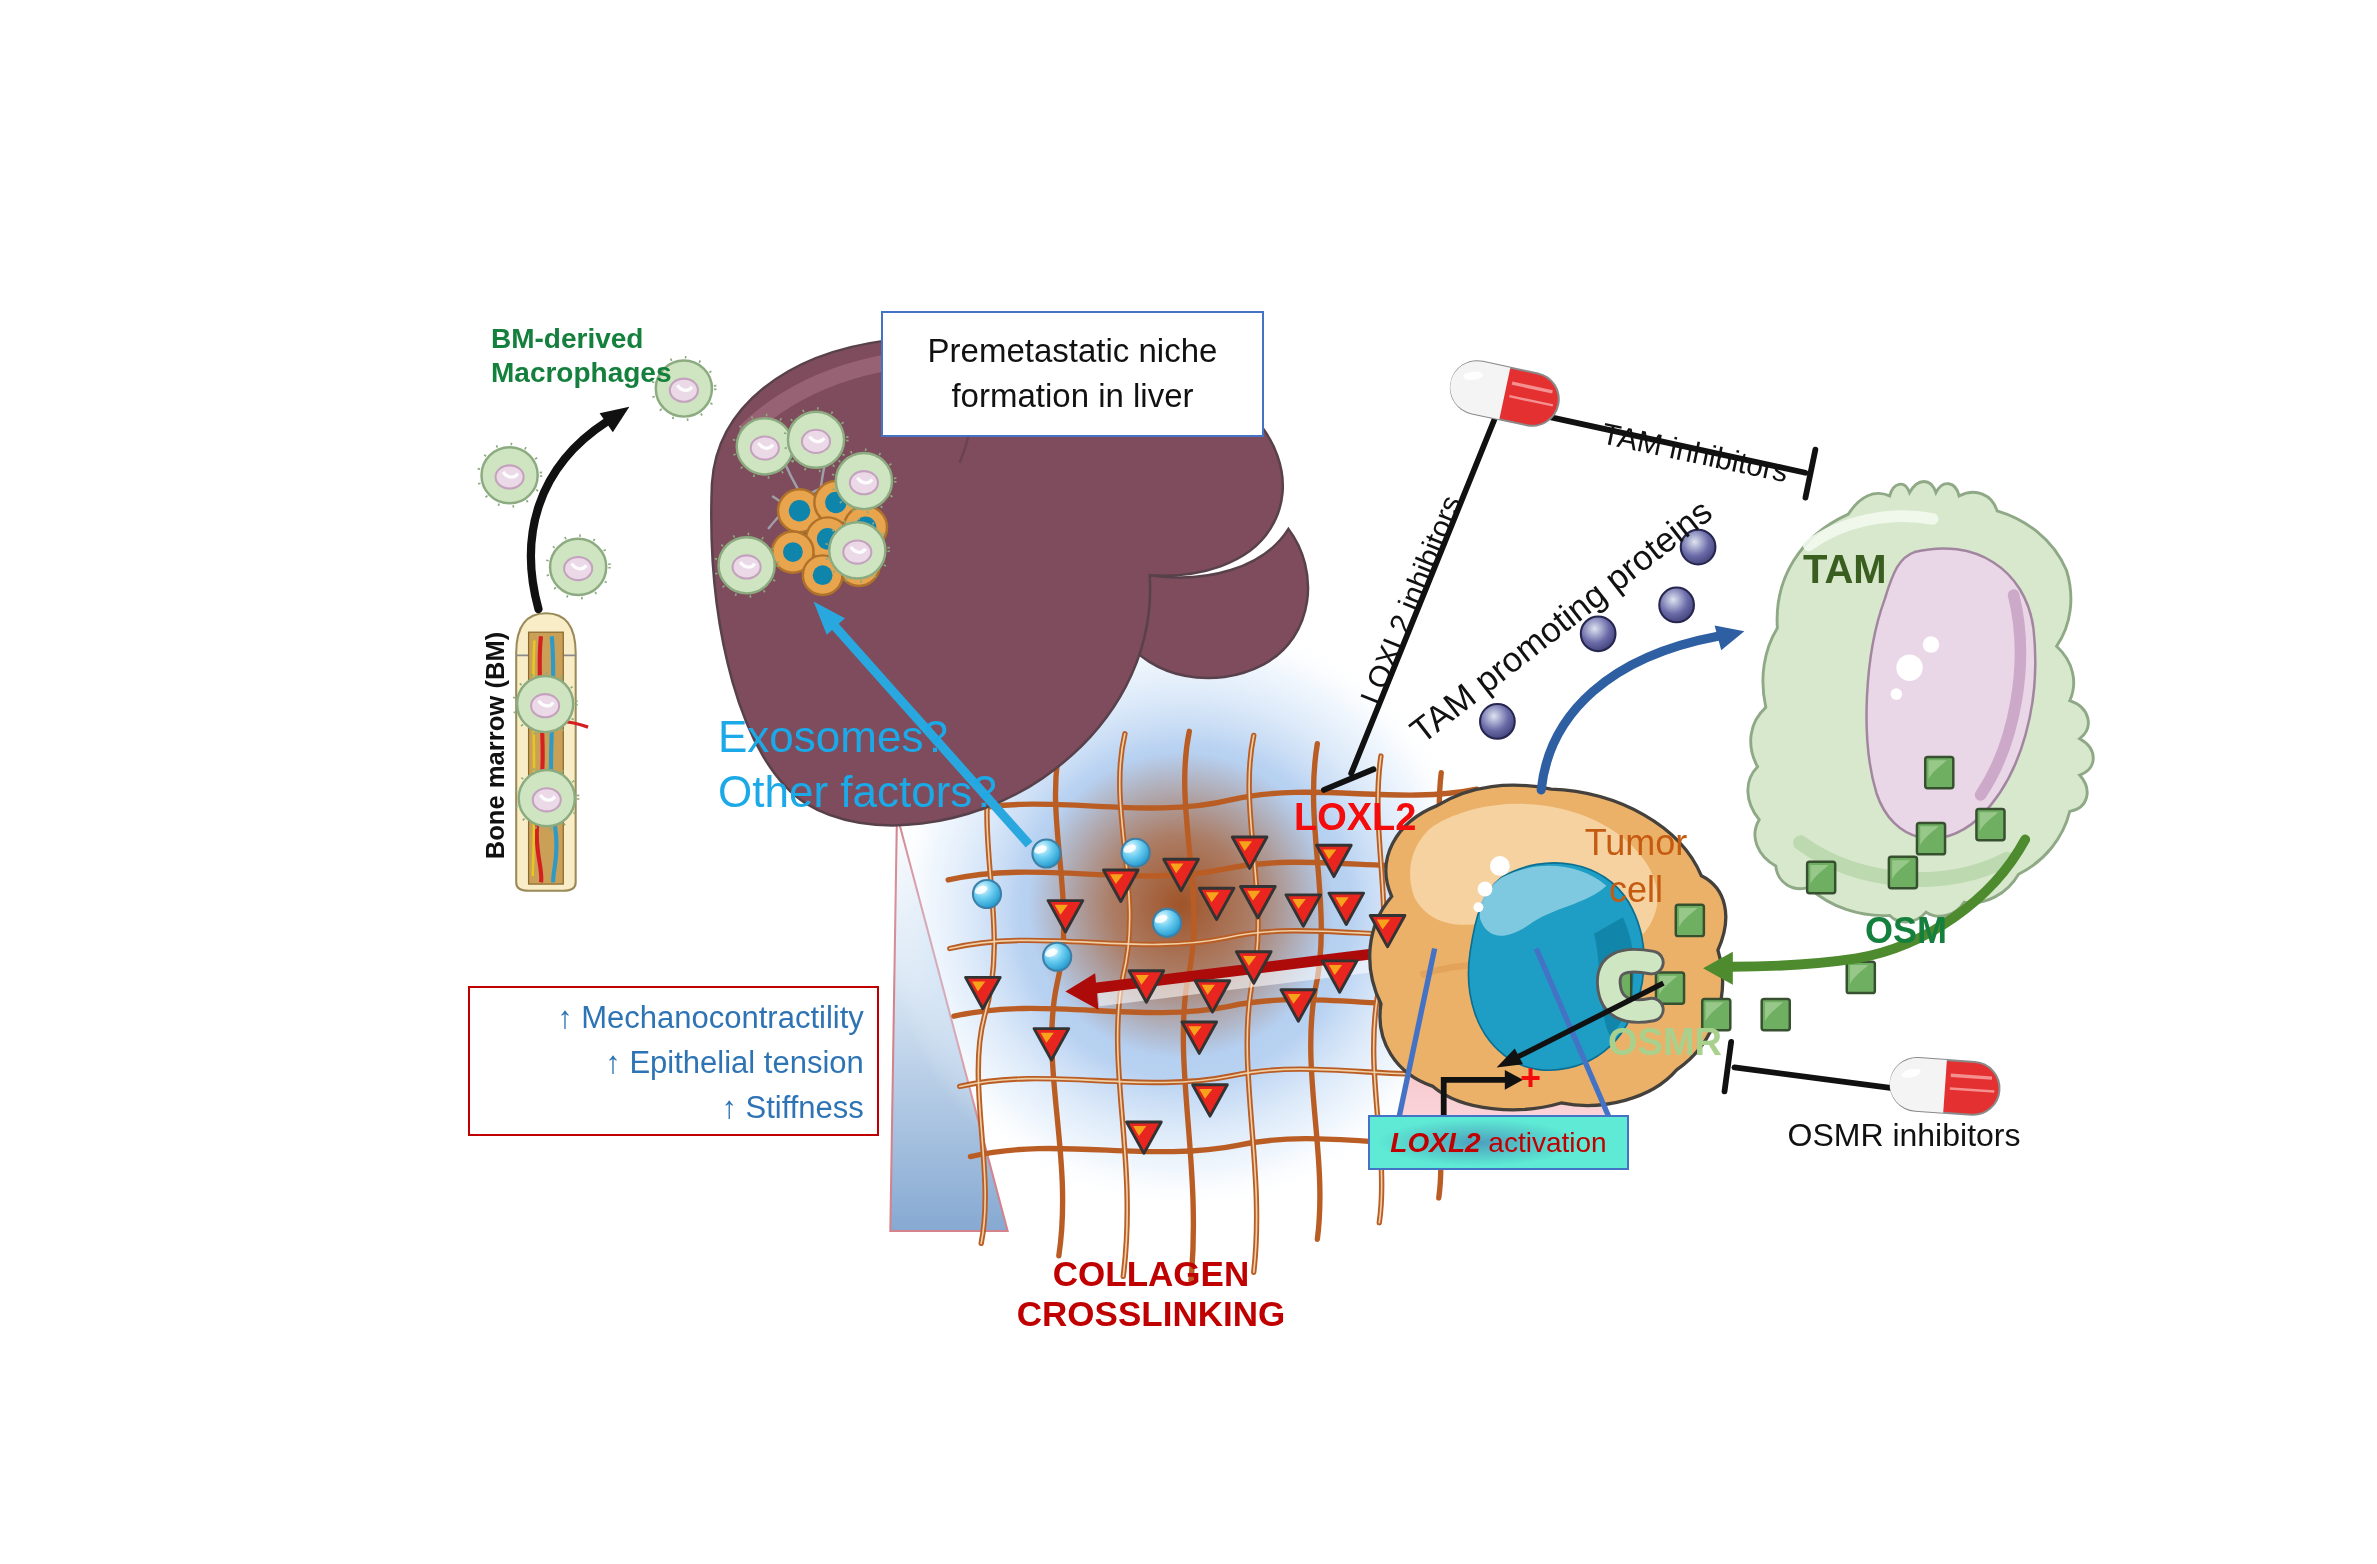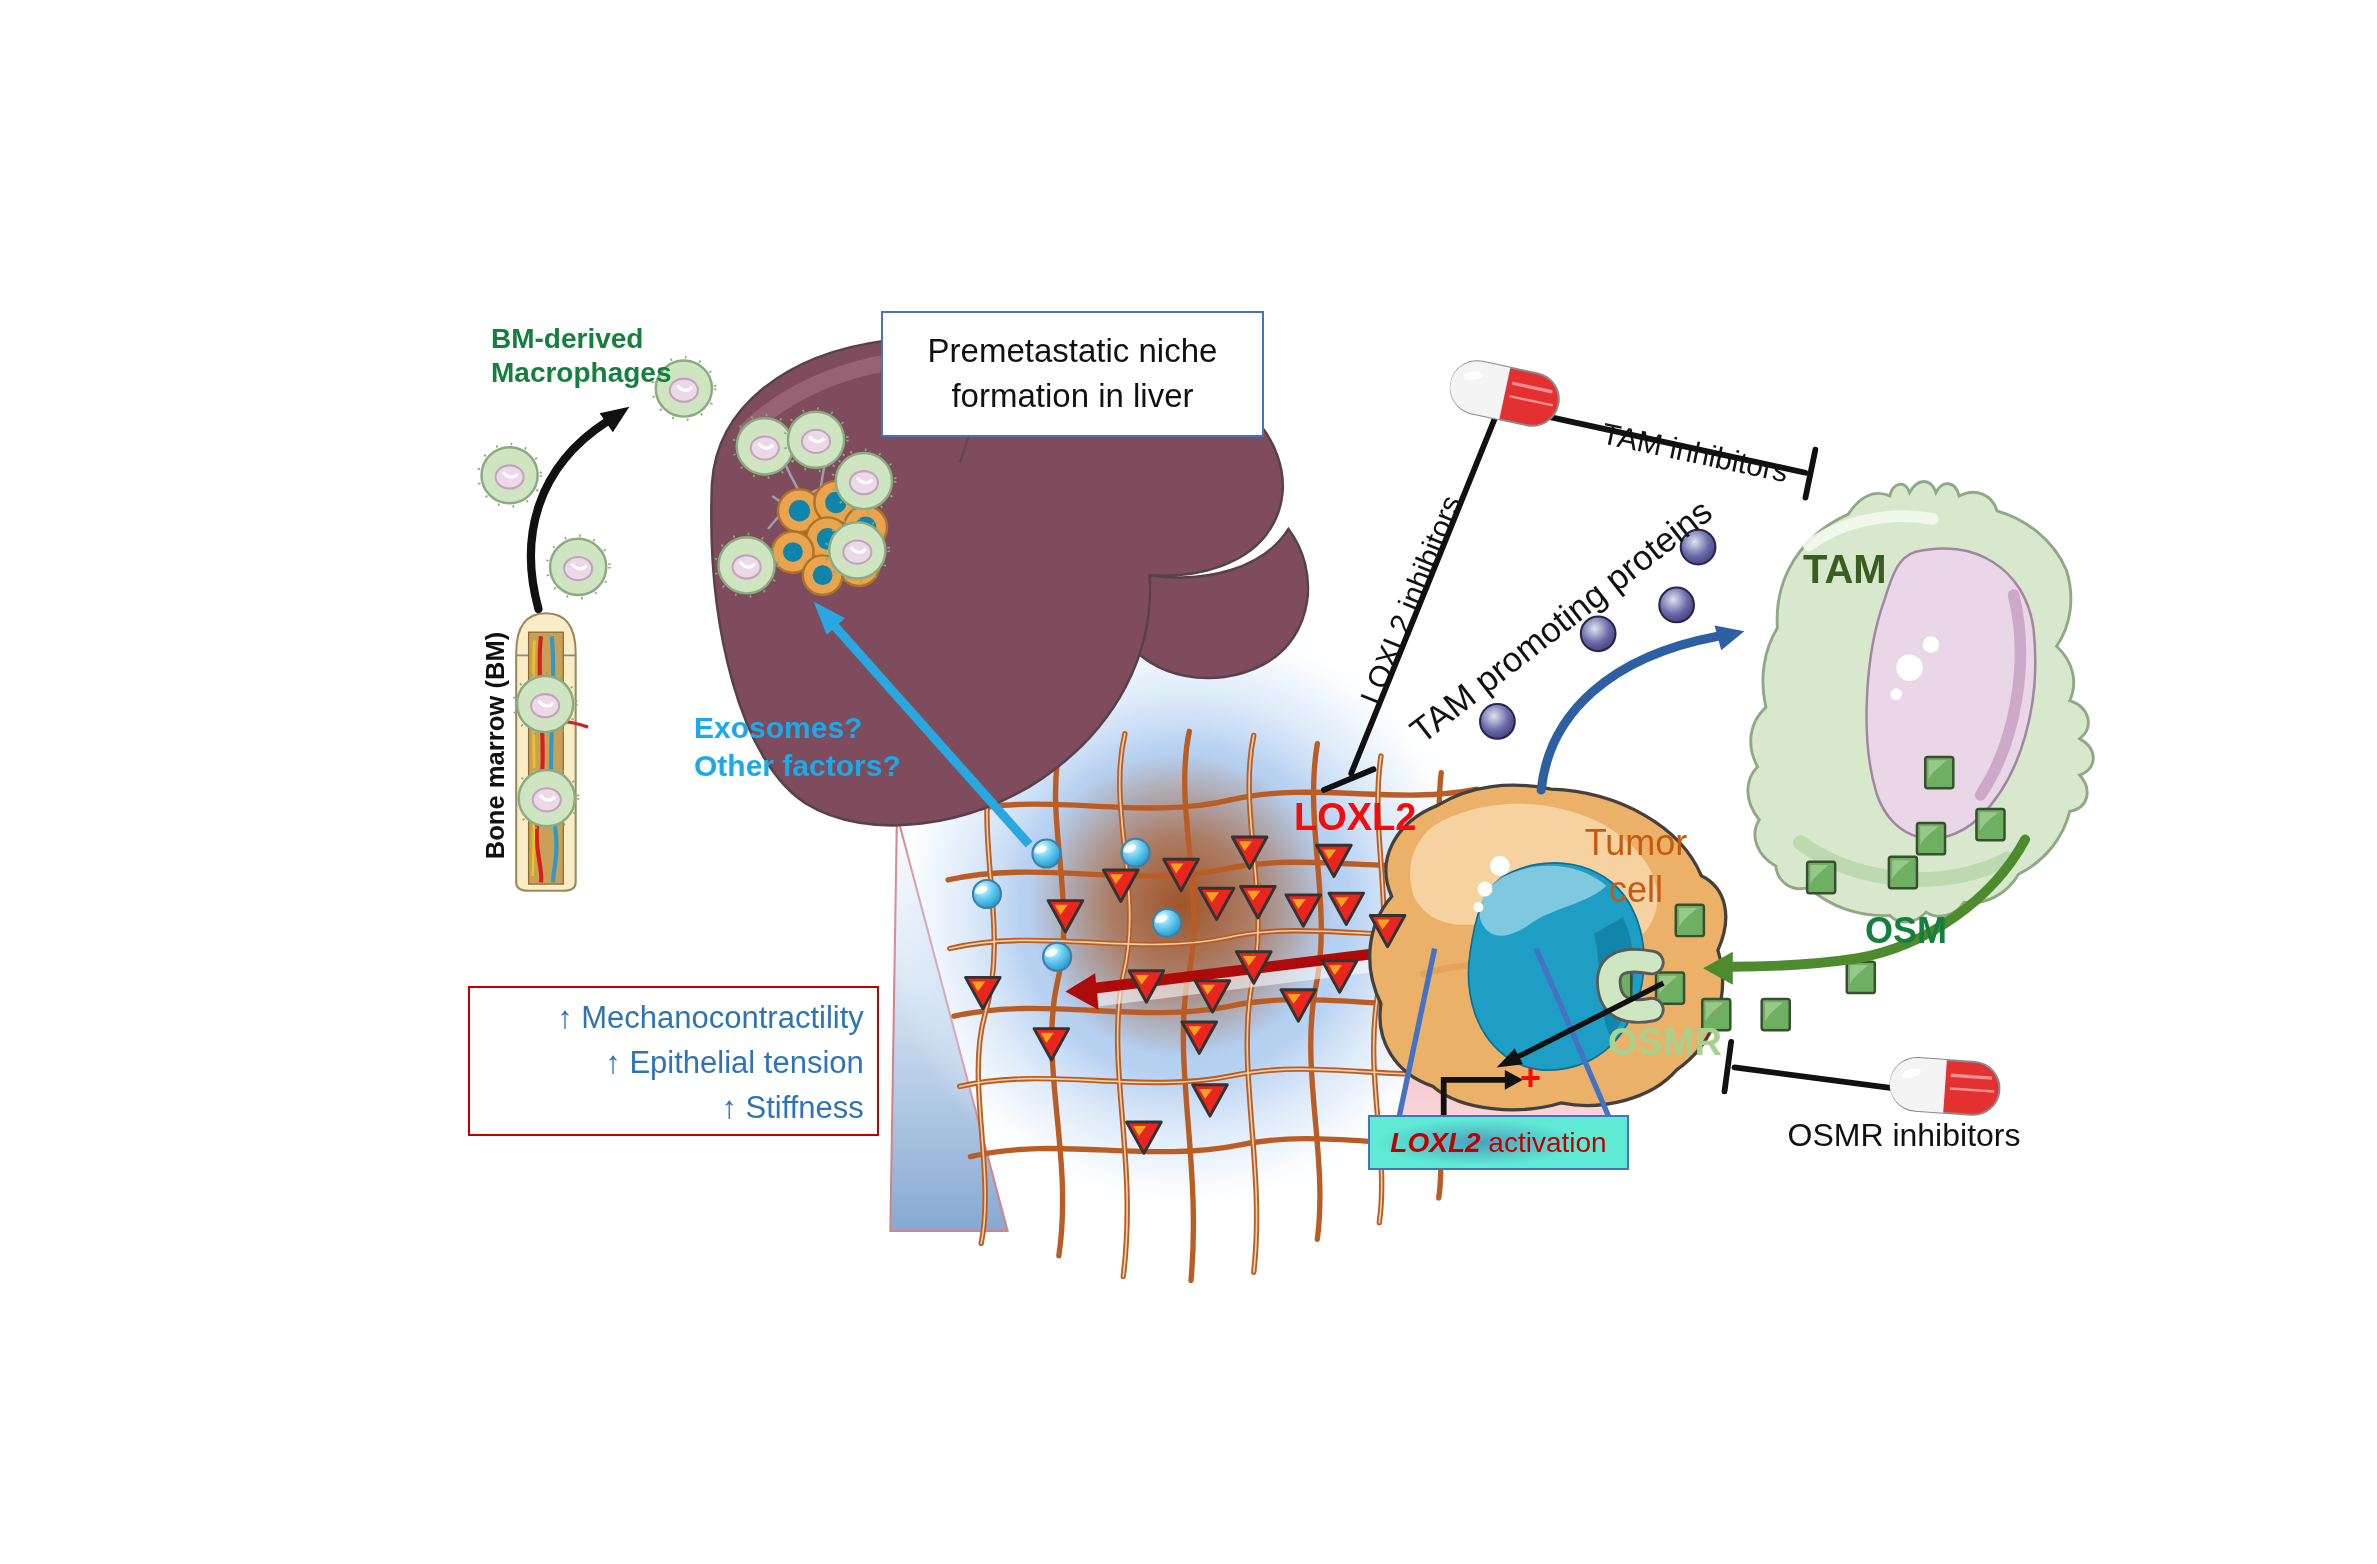--- a/index.html
+++ b/index.html
@@ -357,21 +357,21 @@
   <div class="txt">
     <span class="gene">LOXL2</span><span> activation</span>
   </div>
 </div>
 
 <div class="lbl green-bold" style="left:491px;top:322px;font-size:28px;line-height:1.2;">BM-derived
 Macrophages</div>
 
 <div class="lbl rot" style="left:355px;top:731px;width:281px;text-align:center;font-size:25.6px;font-weight:bold;color:#111;transform:rotate(-90deg);">Bone marrow (BM)</div>
 
-<div class="lbl" style="left:694px;top:709px;font-size:30px;font-weight:bold;color:#1BA9E8;line-height:1.25;">Exosomes?
+<div class="lbl" style="left:718px;top:709px;font-size:44px;font-weight:normal;color:#1BA9E8;line-height:1.25;">Exosomes?
 Other factors?</div>
 
 <div class="lbl" style="left:1294px;top:796px;font-size:38px;font-weight:bold;color:#F40B0B;">LOXL2</div>
 
 <div class="lbl rot" style="left:1279px;top:583px;width:264px;text-align:center;font-size:30px;color:#111;transform:rotate(-68deg);">LOXL2 inhibitors</div>
 
 <div class="lbl rot" style="left:1571px;top:436px;width:248px;text-align:center;font-size:30px;color:#111;transform:rotate(12deg);">TAM inhibitors</div>
 
 <div class="lbl rot" style="left:1338px;top:601px;width:446px;text-align:center;font-size:35px;color:#111;transform:rotate(-38deg);">TAM promoting proteins</div>
 
@@ -379,17 +379,18 @@
 
 <div class="lbl" style="left:1570px;top:820px;width:132px;text-align:center;font-size:36px;font-weight:normal;color:#C55A11;line-height:1.3;">Tumor
 cell</div>
 
 <div class="lbl green-bold" style="left:1865px;top:910px;font-size:36px;">OSM</div>
 
 <div class="lbl" style="left:1608px;top:1021px;font-size:38px;font-weight:bold;color:#A9D18E;">OSMR</div>
 
 <div class="lbl" style="left:1784px;top:1117px;width:240px;text-align:center;font-size:32px;color:#111;">OSMR inhibitors</div>
 
+<div class="lbl" style="left:924px;top:1254px;width:454px;text-align:center;font-size:35px;font-weight:bold;color:#C00000;">COLLAGEN CROSSLINKING</div>
 
 <div class="lbl" style="left:1520px;top:1057px;font-size:36px;font-weight:bold;color:#F40B0B;">+</div>
 
 </div>
 
 
 </body></html>

